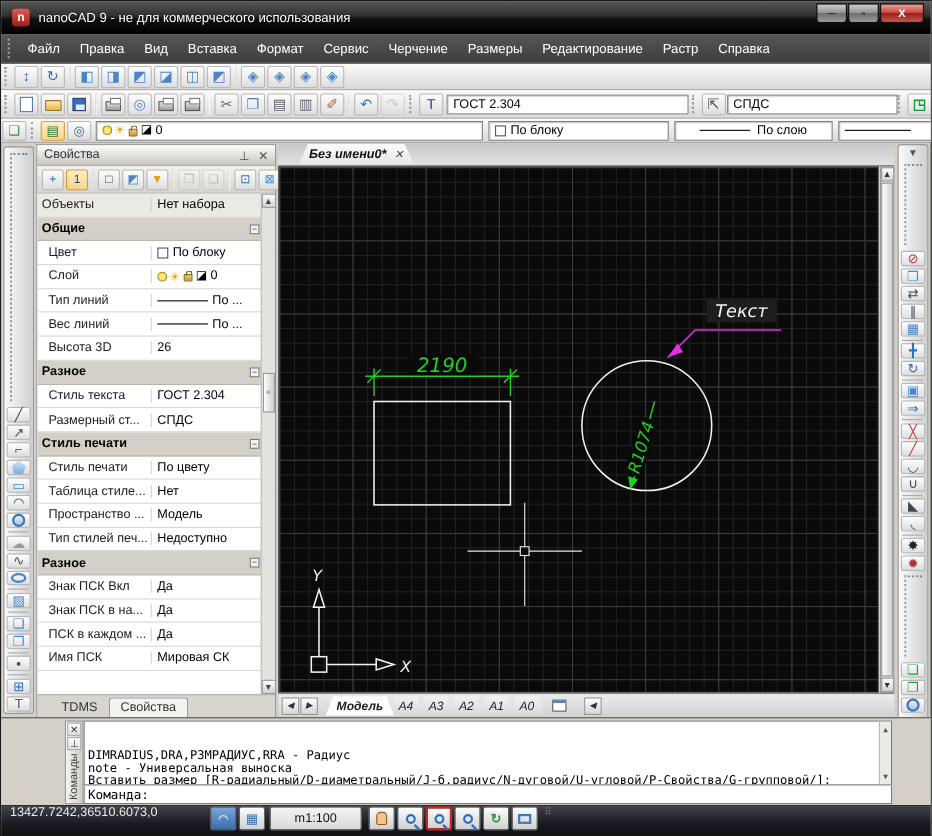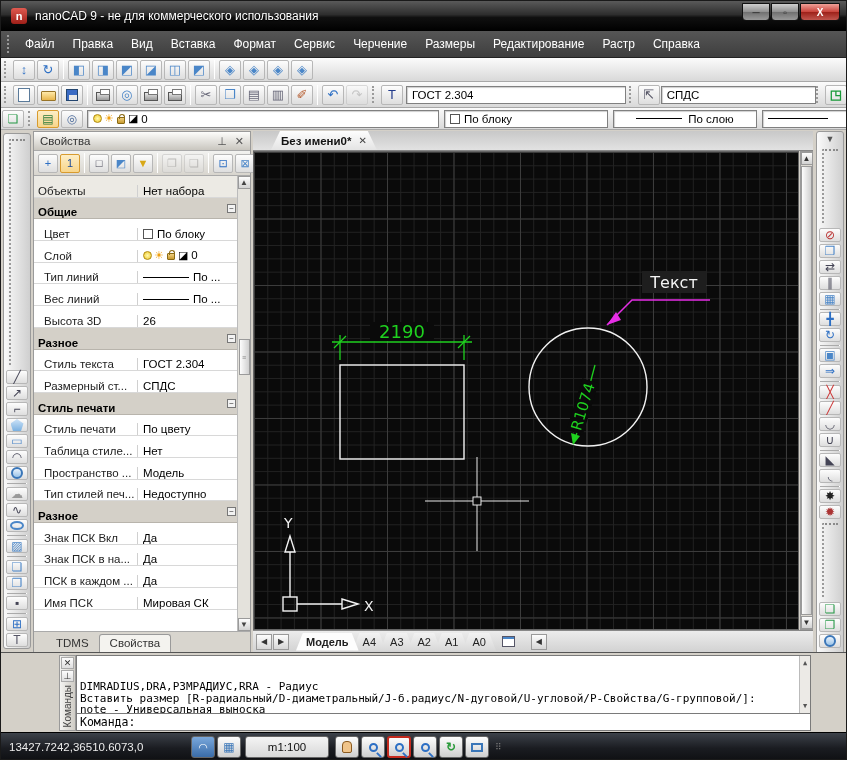--- a/index.html
+++ b/index.html
@@ -80,42 +80,42 @@
   .props { position:absolute; left:32px; top:130px; width:218px; height:522px; background:#d8d5ce;
     border:1px solid #9a9a9a; display:flex; flex-direction:column; }
   .props-title { height:19px; background:linear-gradient(#fdfdfb,#c9c6bf); border-bottom:1px solid #aaa;
     display:flex; align-items:center; font-size:11.5px; color:#333; padding:0 6px; }
   .props-title .sp { flex:1; }
   .props-title .tt { font-size:11px; color:#555; margin-left:8px; }
   .props-tb { height:24px; display:flex; align-items:center; padding-left:3px; background:linear-gradient(#f2f2f0,#d8d5ce); }
   .props-tb .tbtn { min-width:20px; height:19px; font-size:11px; }
   .pgrid { flex:1; background:#fff; border-top:1px solid #aaa; position:relative; overflow:hidden;
     font-size:11.5px; }
-  .prow { display:flex; height:21.7px; border-bottom:1px solid #d8d8d8; align-items:flex-end; }
+  .prow { display:flex; height:21.7px; border-bottom:1px solid #d8d8d8; align-items:center; }
   .prow .pname { width:104px; border-right:1px solid #d0d0d0; display:flex; align-items:center; padding-left:10px; color:#222; }
   .prow .pval { flex:1; display:flex; align-items:center; padding-left:5px; color:#000; }
   .prow.sec { background:#d4d0c8; border-bottom:1px solid #b8b4ac; }
   .prow.sec .secname { flex:1; display:flex; align-items:center; font-weight:bold; padding-left:4px; }
   .prow.sec .minus { width:9px; height:9px; border:1px solid #777; font-size:8px; line-height:7px; text-align:center;
     margin:auto 14px auto 0; background:#f2f2f2; color:#333; }
   .prow.top { background:#eceae4; }
   .prow.top .pname { padding-left:4px; }
   .valdash { display:inline-block; width:46px; height:1px; background:#000; margin-right:4px; }
   .pscroll { position:absolute; right:0; top:0; width:13px; height:100%; background:#e4e2dc; border-left:1px solid #bbb;
     display:flex; flex-direction:column; align-items:center; font-size:8px; color:#444; }
   .pscroll .sbtn { width:13px; height:13px; background:linear-gradient(#fdfdfd,#d2d2d2); border:1px solid #9a9a9a; text-align:center; line-height:11px; }
   .pscroll .thumb { width:11px; height:36px; margin-top:150px; background:linear-gradient(90deg,#fdfdfd,#cfcfcf); border:1px solid #9a9a9a;
     display:flex; align-items:center; justify-content:center; color:#888; font-size:7px; letter-spacing:0; }
   .pscroll .sp { flex:1; }
   .props-tabs { height:21px; background:#d8d5ce; border-top:1px solid #aaa; display:flex; align-items:flex-end; padding-left:12px; }
   .ptab { font-size:11.5px; padding:2px 10px 3px; color:#333; }
   .ptab.active { background:#f4f3ef; border:1px solid #9a9a9a; border-bottom:none; border-radius:3px 3px 0 0; font-weight:normal; }
 
   
-  .docarea { position:absolute; left:252px; top:130px; width:560px; height:521px; }
+  .docarea { position:absolute; left:252px; top:130px; width:560px; height:521px;font-style:italic; }
   .doc-tabbar { height:20px; background:linear-gradient(#c8c8c8,#e2e2e2); border-bottom:1px solid #888; position:relative; }
   .doc-tab { position:absolute; left:18px; bottom:0; height:19px; padding:0 10px;
     background:linear-gradient(#fdfdfd,#e4e4e4); clip-path:polygon(9px 0,calc(100% - 9px) 0,100% 100%,0 100%);
     display:flex; align-items:center; font-size:11.5px; font-weight:bold; color:#111; }
   .doc-tab .x { margin-left:7px; font-size:10px; color:#444; font-weight:normal; }
   .canvas { position:absolute; left:0; top:20px; width:546px; height:479px; background:#0a0a0a; border:1px solid #666;
     background-image:
       linear-gradient(to right, #3c3c3c 1px, transparent 1px),
       linear-gradient(to bottom, #3c3c3c 1px, transparent 1px),
       linear-gradient(to right, #222 1px, transparent 1px),
@@ -149,21 +149,21 @@
     font-family:"DejaVu Sans Mono", monospace; font-size:11px; color:#000; line-height:14.5px; white-space:pre; }
   .cmdhist .hline { margin-top:-3px; }
   .cmdhist .hline:first-child { margin-top:-6px; }
   .cmdscroll { position:absolute; right:0; top:0; height:100%; width:11px; display:flex; flex-direction:column;
     justify-content:space-between; align-items:center; font-size:7px; color:#555; background:#eceae6; border-left:1px solid #bbb; }
   .cmdprompt { height:17px; background:#fff; border:1px solid #7a7a7a; border-top:none;
     font-family:"DejaVu Sans Mono", monospace; font-size:11.5px; padding:1px 3px; color:#000; }
 
   
   .statusbar { position:absolute; left:0; top:731px; width:847px; height:29px;
-    background:linear-gradient(#3d424a,#1a1c21 55%,#0e0f12); display:flex; align-items:center; border-top:1px solid #000; }
+    background:linear-gradient(#3d424a,#1a1c21 55%,#0e0f12); display:flex; align-items:flex-start; border-top:1px solid #000; }
   .coords { color:#ececec; font-size:11.5px; margin-left:8px; width:182px; }
   .stgl { height:20px; padding:0 8px; margin-right:4px; border:1px solid #8a6914; border-radius:3px;
     background:linear-gradient(#fbe7ae,#f2c163 50%,#e8a83e 50%,#f0bc5e); color:#42300a; font-size:11px; font-weight:bold;
     display:flex; align-items:center; }
   .sbtn2 { height:22px; min-width:24px; border:1px solid #666; border-radius:3px; margin-right:2px;
     background:linear-gradient(#fdfdfd,#cfcfcf); display:flex; align-items:center; justify-content:center; font-size:12px; }
   .sbtn2.bluep { background:linear-gradient(#7aa8dc,#3a6ca8); color:#fff; }
   .sbtn2.redsel { border:2px solid #c42a1e; }
   .scalebox { height:22px; width:84px; border:1px solid #666; border-radius:3px; margin:0 6px 0 2px;
     background:linear-gradient(#f4f4f4,#d8d8d8); display:flex; align-items:center; justify-content:center;
@@ -731,21 +731,21 @@
 
 <div class="cmdarea">
   <div class="cmdwin">
     <div class="cmdside">
       <div class="mini">✕</div>
       <div class="mini">⊥</div>
       <div class="vlabel">Команды</div>
     </div>
     <div class="cmdmain">
       <div class="cmdhist" id="cmd-history">
-        <div class="hline">DIMRADIUS,DRA,РЗМРАДИУС,RRA - Радиус</div><div class="hline">Вставить размер [R-радиальный/D-диаметральный/J-б.радиус/N-дуговой/U-угловой/P-Свойства/G-групповой/]:</div><div class="hline">note - Универсальная выноска</div><div class="cmdscroll">
+        <div class="hline">DIMRADIUS,DRA,РЗМРАДИУС,RRA - Радиус</div><div class="hline">note - Универсальная выноска</div><div class="hline">Вставить размер [R-радиальный/D-диаметральный/J-б.радиус/N-дуговой/U-угловой/P-Свойства/G-групповой/]:</div><div class="cmdscroll">
           <span>▲</span>
           <span>▼</span>
         </div>
       </div>
       <div class="cmdprompt">Команда:</div>
     </div>
   </div>
 </div>
 
 <div class="statusbar">

